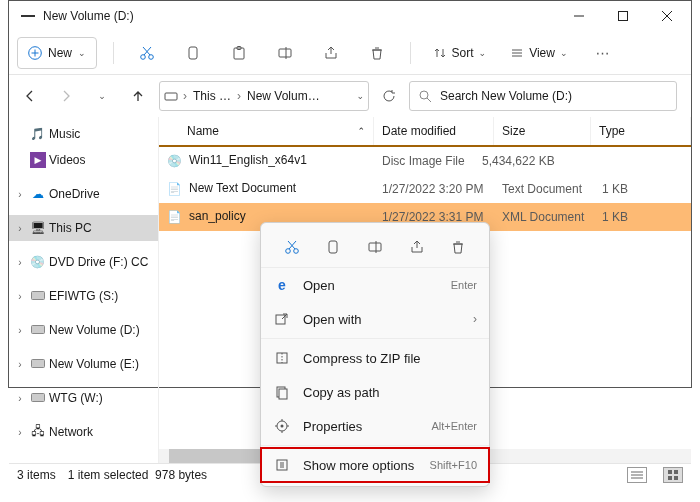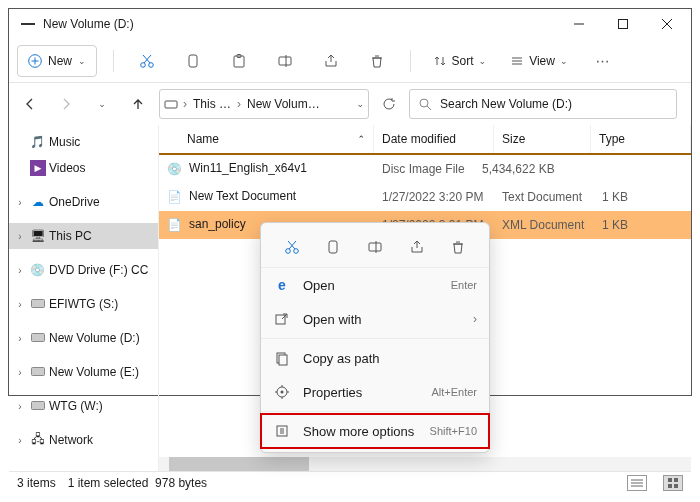--- a/index.html
+++ b/index.html
@@ -1,17 +1,17 @@
 <!DOCTYPE html>
 <html><head>
 <meta charset="utf-8">
 <style>
 *{box-sizing:border-box;margin:0;padding:0;font-family:"Segoe UI",Arial,sans-serif;font-size:12px;color:#1a1a1a;user-select:none}
 body{background:#fff;width:700px;height:502px;overflow:hidden;position:relative}
-.frame{position:absolute;left:8px;top:8px;width:684px;height:388px;border:1px solid #555;background:#fff}
+.frame{position:absolute;left:8px;top:0;width:684px;height:388px;border:1px solid #555;background:#fff}
 .titlebar{height:30px;display:flex;align-items:center;padding:0 2px}
 .titlebar .win-icon{width:14px;height:2px;background:#333;margin:0 8px 0 10px}
 .title{flex:1;font-size:12px}
 .winbtn{width:44px;height:30px;display:flex;align-items:center;justify-content:center}
 .toolbar{height:44px;display:flex;align-items:center;border-bottom:1px solid #e5e5e5;padding:0 8px;gap:12px}
 .newbtn{display:flex;align-items:center;gap:6px;border:1px solid #d0d0d0;border-radius:4px;padding:4px 10px;height:32px}
 .tb-icon{width:34px;height:34px;display:flex;align-items:center;justify-content:center;border-radius:4px;color:#4a4a4a}
 .sep{width:1px;height:22px;background:#e0e0e0;margin:0 4px}
 .sort,.view{display:flex;align-items:center;gap:5px;padding:0 6px;height:32px}
 .navrow{height:42px;display:flex;align-items:center;padding:0 6px;gap:6px}
@@ -385,20 +385,29 @@
           <path d="M9 3l4 0 0 4M13 3l-5 5" fill="none" stroke="#555"></path>
         </svg>
       </span>
       <span class="cl">Open with</span>
       <span class="cr">›</span>
     </div>
   <div class="ctx-sep"></div>
   <div class="ctx-item">
       <span class="ci">
         <svg width="16" height="16">
+          <rect x="3" y="3" width="10" height="10" fill="none" stroke="#555"></rect>
+          <line x1="8" y1="3" x2="8" y2="13" stroke="#555" stroke-dasharray="1.5 1.5"></line>
+        </svg>
+      </span>
+      <span class="cl">Compress to ZIP file</span>
+    </div>
+  <div class="ctx-item">
+      <span class="ci">
+        <svg width="16" height="16">
           <rect x="3" y="3" width="8" height="10" fill="none" stroke="#555"></rect>
           <rect x="5" y="5" width="8" height="10" fill="#f9f9f9" stroke="#555"></rect>
         </svg>
       </span>
       <span class="cl">Copy as path</span>
     </div>
   <div class="ctx-item">
       <span class="ci">
         <svg width="16" height="16">
           <circle cx="8" cy="8" r="5" fill="none" stroke="#555"></circle>

